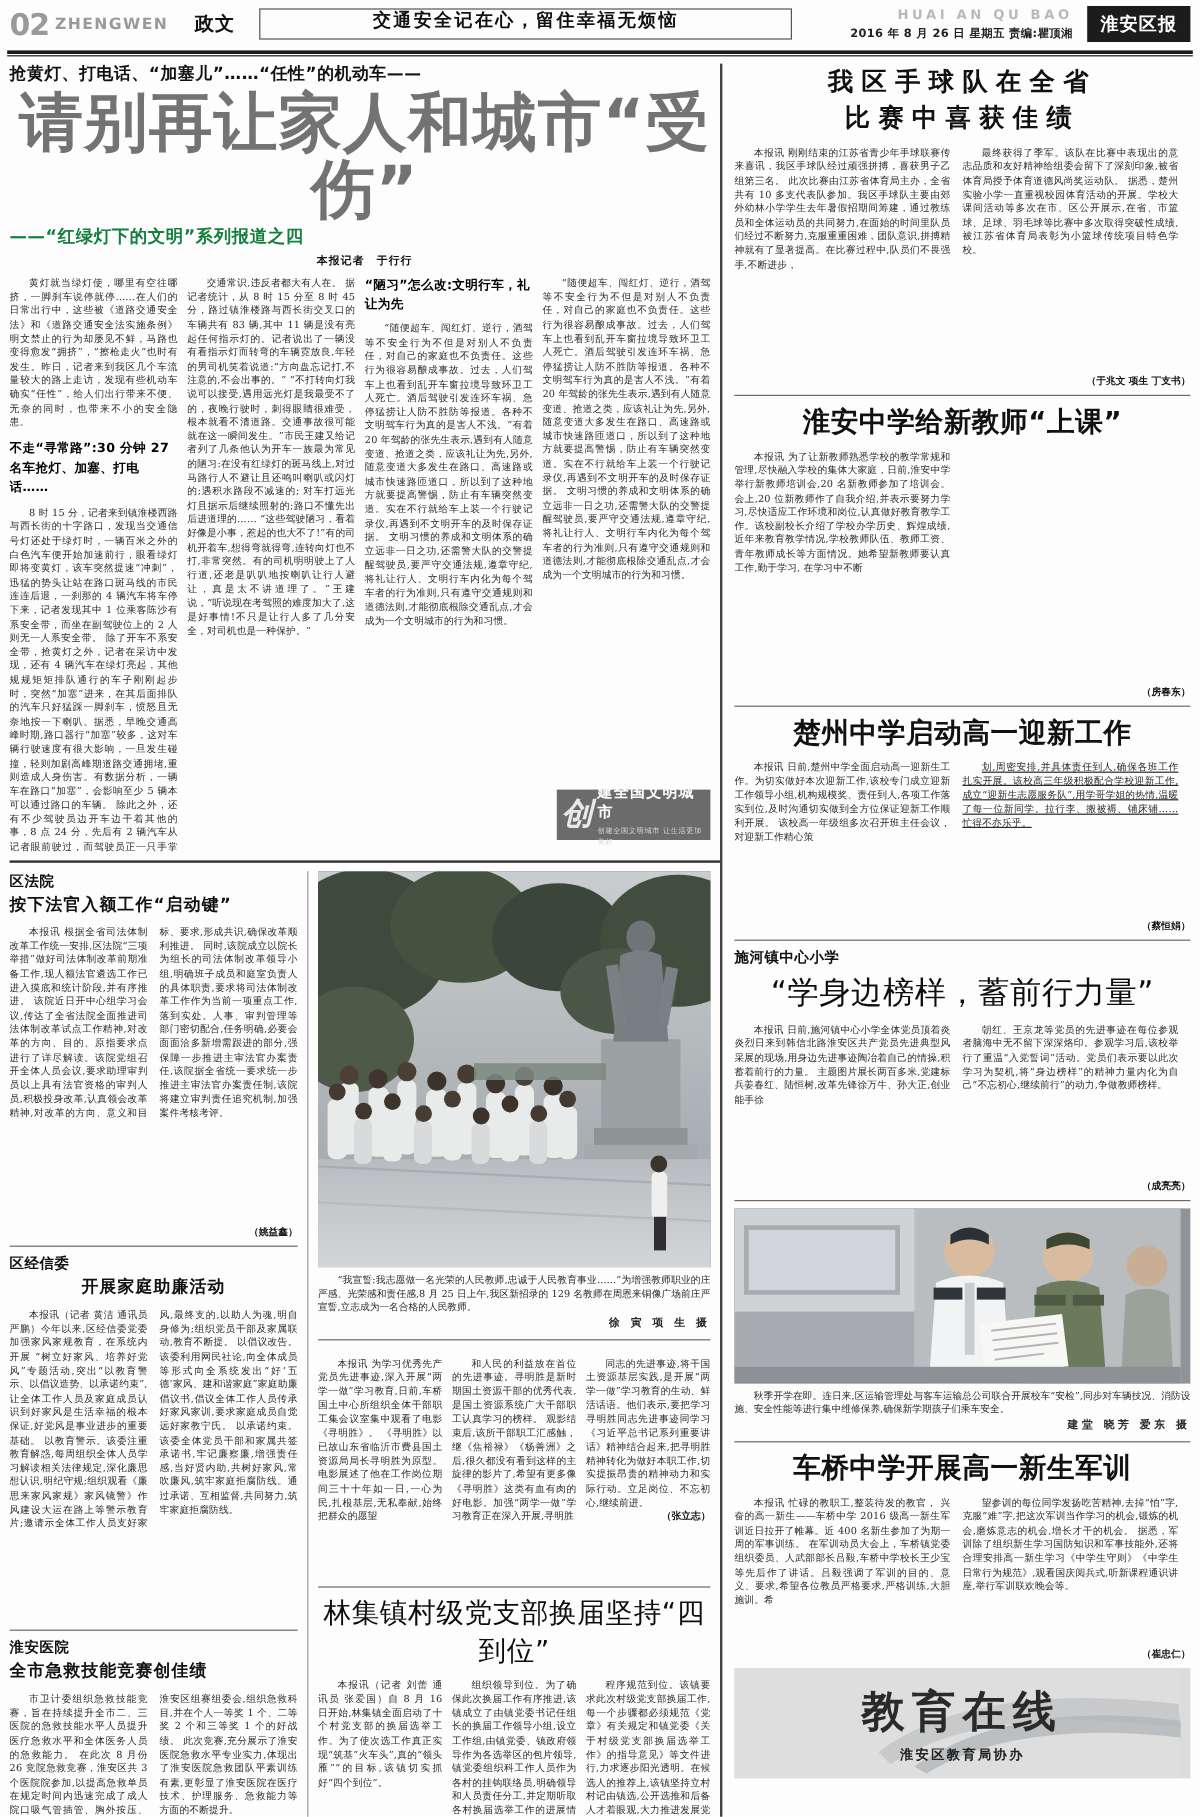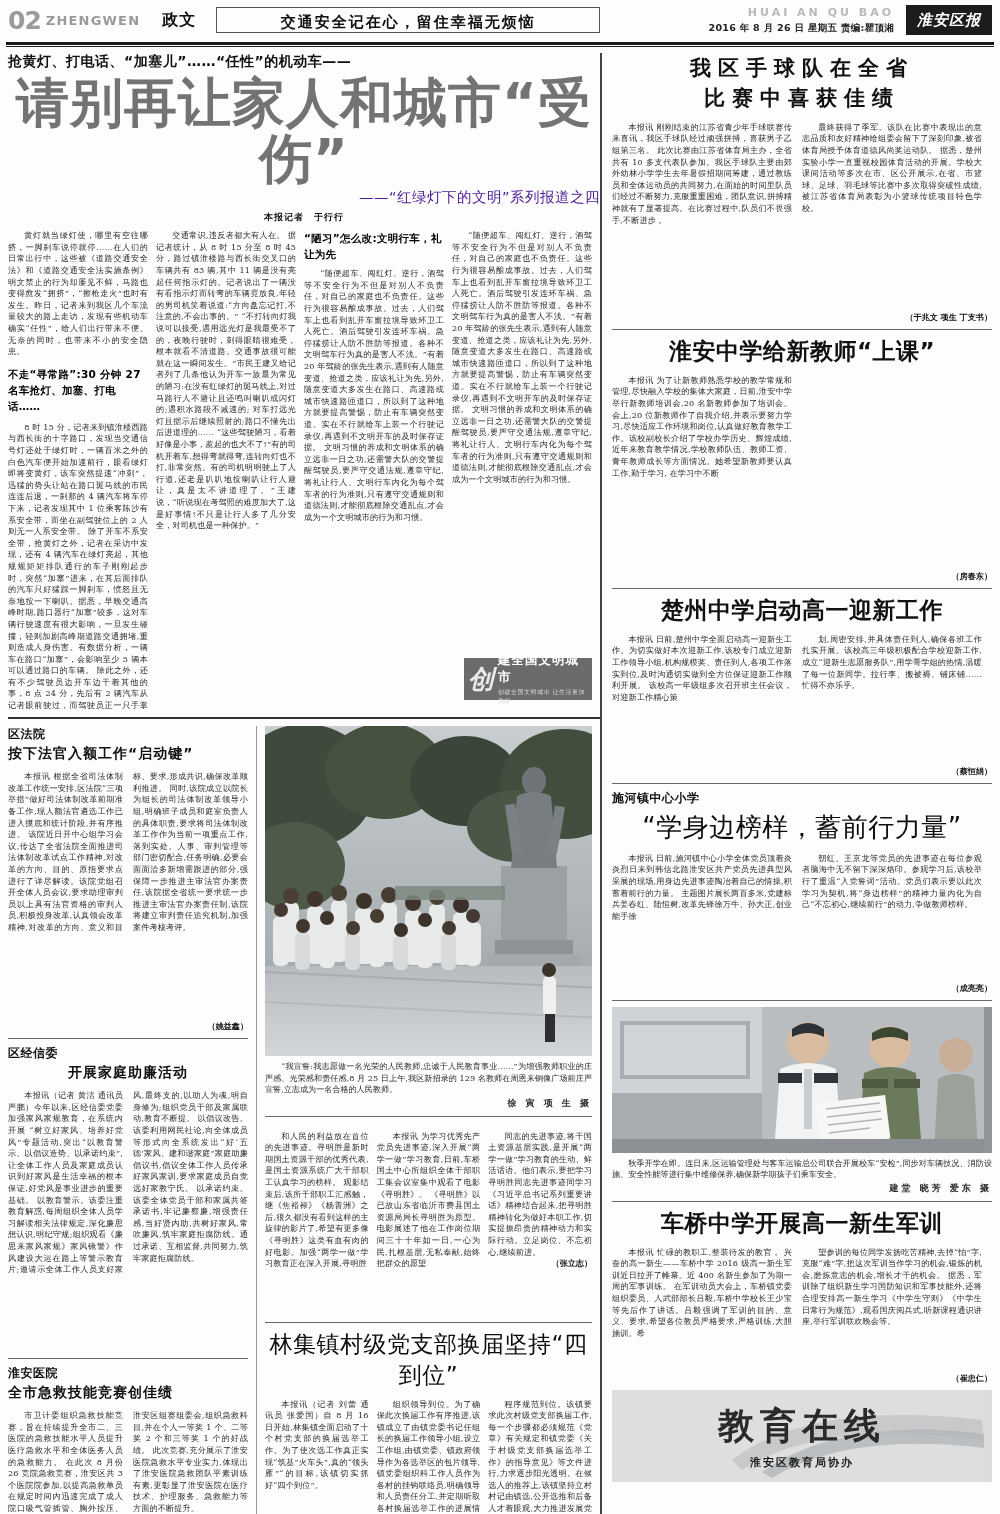--- a/index.html
+++ b/index.html
@@ -12,32 +12,32 @@
     overflow:hidden;
   }
   .page { position:relative; width:1000px; height:1514px; background:#fdfdfd; }
 
   
   .masthead { position:relative; height:40px; display:flex; align-items:center; padding:0 8px; }
   .mh-pagenum { font-size:25px; font-weight:700; color:#9a9a9a; letter-spacing:-1px; line-height:1; }
   .mh-pinyin { font-size:13px; color:#9a9a9a; letter-spacing:1.2px; margin-left:5px; font-weight:600; }
   .mh-section { font-size:16px; font-weight:700; color:#111; margin-left:22px; letter-spacing:1px; }
   .mh-slogan-box {
-    margin-left:20px; border:1px solid #555; height:26px; width:384px;
-    display:flex; align-items:flex-end; justify-content:center;
+    margin-left:20px; border:1px solid #555; height:26px; width:444px;
+    display:flex; align-items:flex-start; justify-content:center;
   }
   .mh-slogan { font-size:15px; font-weight:700; letter-spacing:2px; color:#111; }
   .mh-right { margin-left:auto; display:flex; flex-direction:column; align-items:flex-end; justify-content:center; padding-right:4px;}
   .mh-en { font-size:11px; letter-spacing:3px; color:#b9b9b9; font-weight:700; }
   .mh-date { font-size:9.5px; color:#222; letter-spacing:.3px; margin-top:3px; font-weight:600;}
   .mh-logo {
     width:86px; height:30px; background:#1c1c1c; color:#fff;
     display:flex; align-items:center; justify-content:center;
     font-family:"DejaVu Serif","Liberation Serif",serif;
-    font-size:15px; font-style:italic; font-weight:700; letter-spacing:1px;
+    font-size:15px; font-weight:700; letter-spacing:1px;
     margin-left:8px;
   }
   .rule-thick { height:3px; background:#1a1a1a; margin:2px 6px 0 6px; }
   .rule-thin { height:1px; background:#1a1a1a; margin:1px 6px 0 6px; }
 
   
   .body-area { position:relative; padding:6px 8px 0 8px; }
   .art-text {
     font-size:8.1px; line-height:11.6px; text-align:justify;
     color:#2a2a2a; letter-spacing:.15px;
@@ -45,21 +45,21 @@
   }
   .art-text p { margin:0 0 0 0; text-indent:2em; }
 
   
   .kicker { font-size:14px; font-weight:700; letter-spacing:.5px; color:#111; }
   .mega {
     font-size:53px; font-weight:900; letter-spacing:1px; line-height:1.05;
     color:#737373; text-align:center; margin:4px 0 2px 0;
     font-family:"DejaVu Sans","Liberation Sans",sans-serif;
   }
-  .subhead { font-size:14.5px; font-weight:400; text-align:right; color:#4c1d95; letter-spacing:.5px;}
+  .subhead { font-size:14.5px; font-weight:700; text-align:left; color:#15803d; letter-spacing:.5px;}
   .byline { font-size:9px; font-weight:700; text-align:center; color:#111; margin-top:4px; letter-spacing:1px;}
 
   .hl-spaced { font-size:21px; font-weight:700; letter-spacing:7px; text-align:center; color:#111; line-height:1.45; }
   .hl-big { font-size:23px; font-weight:700; text-align:center; color:#111; letter-spacing:.5px; }
   .hl-small-kicker { font-size:12px; font-weight:700; color:#111; letter-spacing:.5px; }
   .hl-center-big { font-size:26px; font-weight:400; text-align:center; color:#0d0d0d; letter-spacing:.5px;}
   .hl-left-big { font-size:14px; font-weight:700; color:#111; letter-spacing:1px;}
 
   .inline-sub { font-size:10.5px; font-weight:700; color:#000; letter-spacing:.3px; }
 
@@ -315,26 +315,26 @@
               <p>“我宣誓:我志愿做一名光荣的人民教师,忠诚于人民教育事业……”为增强教师职业的庄严感、光荣感和责任感,8 月 25 日上午,我区新招录的 129 名教师在周恩来铜像广场前庄严宣誓,立志成为一名合格的人民教师。</p>
               <div class="cap-sig">徐 寅 项 生 摄</div>
             </div>
 
             <hr class="sep">
 
             <div>
               <div style="height:8px"></div>
               <div style="display:flex; gap:8px; height:185px; overflow:hidden;">
                 <div class="art-text" style="width:106px;">
+                    <p>本报讯 为学习优秀先产党员先进事迹,深入开展“两学一做”学习教育,日前,车桥国土中心所组织全体干部职工集会议室集中观看了电影《寻明胜》。
+《寻明胜》以已故山东省临沂市费县国土资源局局长寻明胜为原型。电影展述了他在工作岗位期间三十十年如一日,一心为民,扎根基层,无私奉献,始终把群众的愿望</p>
+                  </div>
+                <div class="art-text" style="width:106px;">
                     <p>和人民的利益放在首位的先进事迹。寻明胜是新时期国土资源干部的优秀代表,是国土资源系统广大干部职工认真学习的榜样。
 观影结束后,该所干部职工汇感触，继《焦裕禄》《杨善洲》之后,很久都没有看到这样的主旋律的影片了,希望有更多像《寻明胜》这类有血有肉的好电影。加强“两学一做”学习教育正在深入开展,寻明胜</p>
-                  </div>
-                <div class="art-text" style="width:106px;">
-                    <p>本报讯 为学习优秀先产党员先进事迹,深入开展“两学一做”学习教育,日前,车桥国土中心所组织全体干部职工集会议室集中观看了电影《寻明胜》。
-《寻明胜》以已故山东省临沂市费县国土资源局局长寻明胜为原型。电影展述了他在工作岗位期间三十十年如一日,一心为民,扎根基层,无私奉献,始终把群众的愿望</p>
                   </div>
                 <div style="width:106px;">
                   <div class="art-text">
                       <p>同志的先进事迹,将干国土资源基层实践,是开展“两学一做”学习教育的生动、鲜活话语。他们表示,要把学习寻明胜同志先进事迹同学习《习近平总书记系列重要讲话》精神结合起来,把寻明胜精神转化为做好本职工作,切实提振昂贵的精神动力和实际行动。立足岗位、不忘初心,继续前进。</p>
                     </div>
                   <div class="sig">（张立志）</div>
                 </div>
               </div>
             </div>
 
@@ -400,21 +400,21 @@
         <hr class="sep">
 
         <div>
           <div class="hl-big">楚州中学启动高一迎新工作</div>
           <div style="height:8px"></div>
           <div style="display:flex; gap:10px; height:132px; overflow:hidden;">
             <div class="art-text" style="width:180px;">
                 <p>本报讯 日前,楚州中学全面启动高一迎新生工作。为切实做好本次迎新工作,该校专门成立迎新工作领导小组,机构规模奖、责任到人,各项工作落实到位,及时沟通切实做到全方位保证迎新工作顺利开展。
 该校高一年级组多次召开班主任会议，对迎新工作精心策</p>
               </div>
-            <div class="art-text" style="width:180px;">
+            <div class="art-text" style="width:180px;text-decoration:underline;">
                 <p>划,周密安排,并具体责任到人,确保各班工作扎实开展。该校高三年级积极配合学校迎新工作,成立“迎新生志愿服务队”,用学哥学姐的热情,温暖了每一位新同学。拉行李、搬被褥、铺床铺……忙得不亦乐乎。</p>
               </div>
           </div>
           <div class="sig">（蔡恒娟）</div>
         </div>
 
         <hr class="sep">
 
         <div>
           <div class="hl-small-kicker">施河镇中心小学</div>

